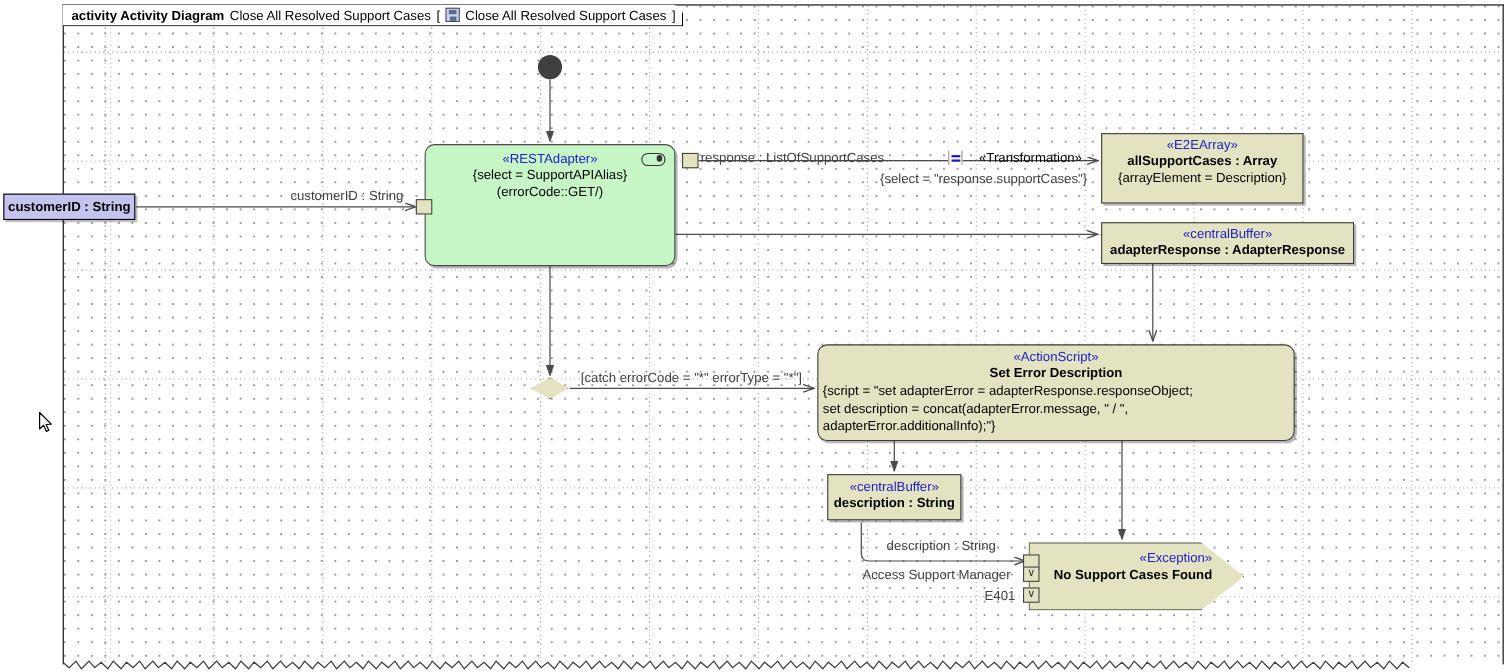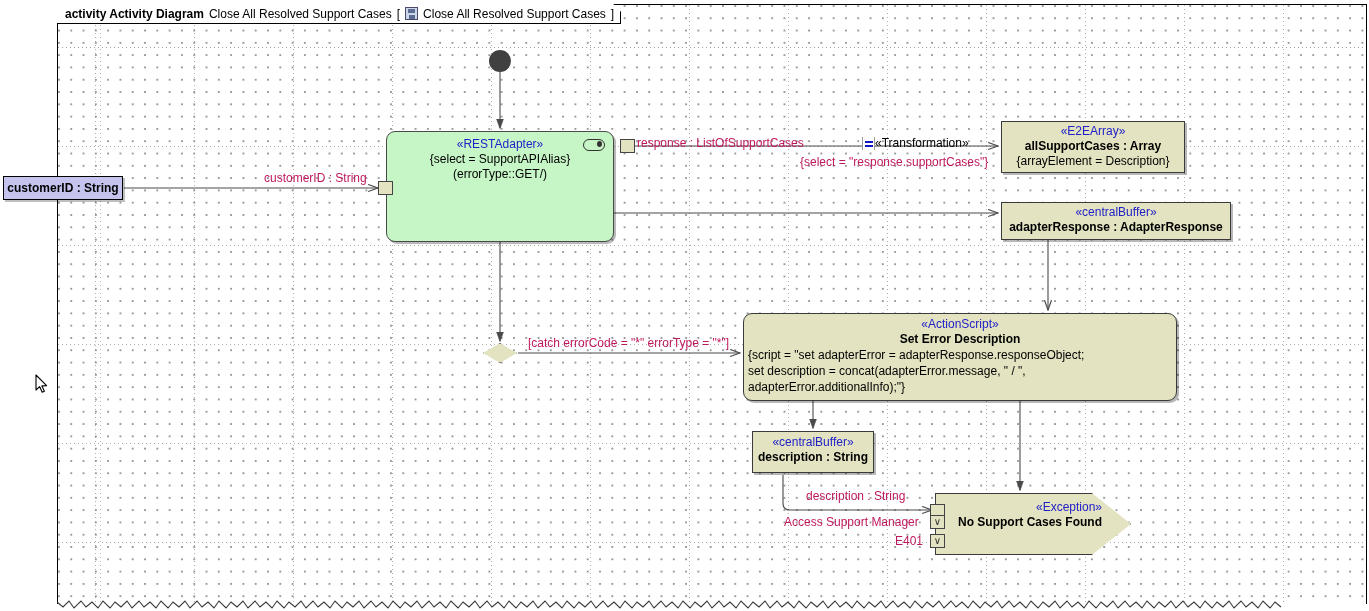--- a/index.html
+++ b/index.html
@@ -195,21 +195,21 @@
     border-radius: 9px;
     padding-top: 3px;
   }
   #action-script .props {
     text-align: left;
     padding-left: 4px;
     line-height: 16px;
   }
 
   
-  #obj-e2earray { left: 1001px; top: 121px; width: 184px; height: 52px; padding-top: 2px; }
+  #obj-e2earray { left: 1001px; top: 121px; width: 184px; height: 64px; padding-top: 2px; }
   #obj-central-1 { left: 1001px; top: 202px; width: 230px; height: 38px; padding-top: 2px; }
   #obj-resterror { left: 1161px; top: 339px; width: 178px; height: 38px; padding-top: 2px; }
   #obj-central-2 { left: 752px; top: 431px; width: 122px; height: 42px; padding-top: 3px; }
 
   
   #param-customerid {
     position: absolute;
     left: 3px;
     top: 176px;
     width: 120px;
@@ -284,32 +284,32 @@
     font-size: 10px;
     color: #333;
     line-height: 1;
     background: #e3e3c1;
   }
 
   
   .elabel {
     position: absolute;
     font-size: 12px;
-    color: #be185d;
+    color: #404040;
     white-space: nowrap;
     background: transparent;
     line-height: 14px;
   }
 
   
   .transform-mark {
     position: absolute;
     display: flex;
     align-items: center;
-    gap: 0;
+    gap: 15px;
     font-size: 12px;
     white-space: nowrap;
   }
   .eq-box {
     display: inline-block;
     width: 13px;
     height: 13px;
     position: relative;
     border-left: 1px solid #9a9a9a;
     border-right: 1px solid #9a9a9a;
@@ -426,21 +426,21 @@
   <div id="initial-node"></div>
 
   <div id="param-customerid">
     <span>customerID : String</span>
   </div>
 
   <div class="node" id="action-rest">
     <div class="pill-icon"></div>
     <div class="stereo">«RESTAdapter»</div>
     <div class="props">{select = SupportAPIAlias}</div>
-    <div class="props">(errorType::GET/)</div>
+    <div class="props">(errorCode::GET/)</div>
   </div>
 
   <div class="pin" style="left:378px; top:181px;"></div>
   <div class="pin" style="left:620px; top:139px;"></div>
 
   <div class="node" id="obj-e2earray">
     <div class="stereo">«E2EArray»</div>
     <div class="nm">allSupportCases : Array</div>
     <div class="props">{arrayElement = Description}</div>
   </div>

